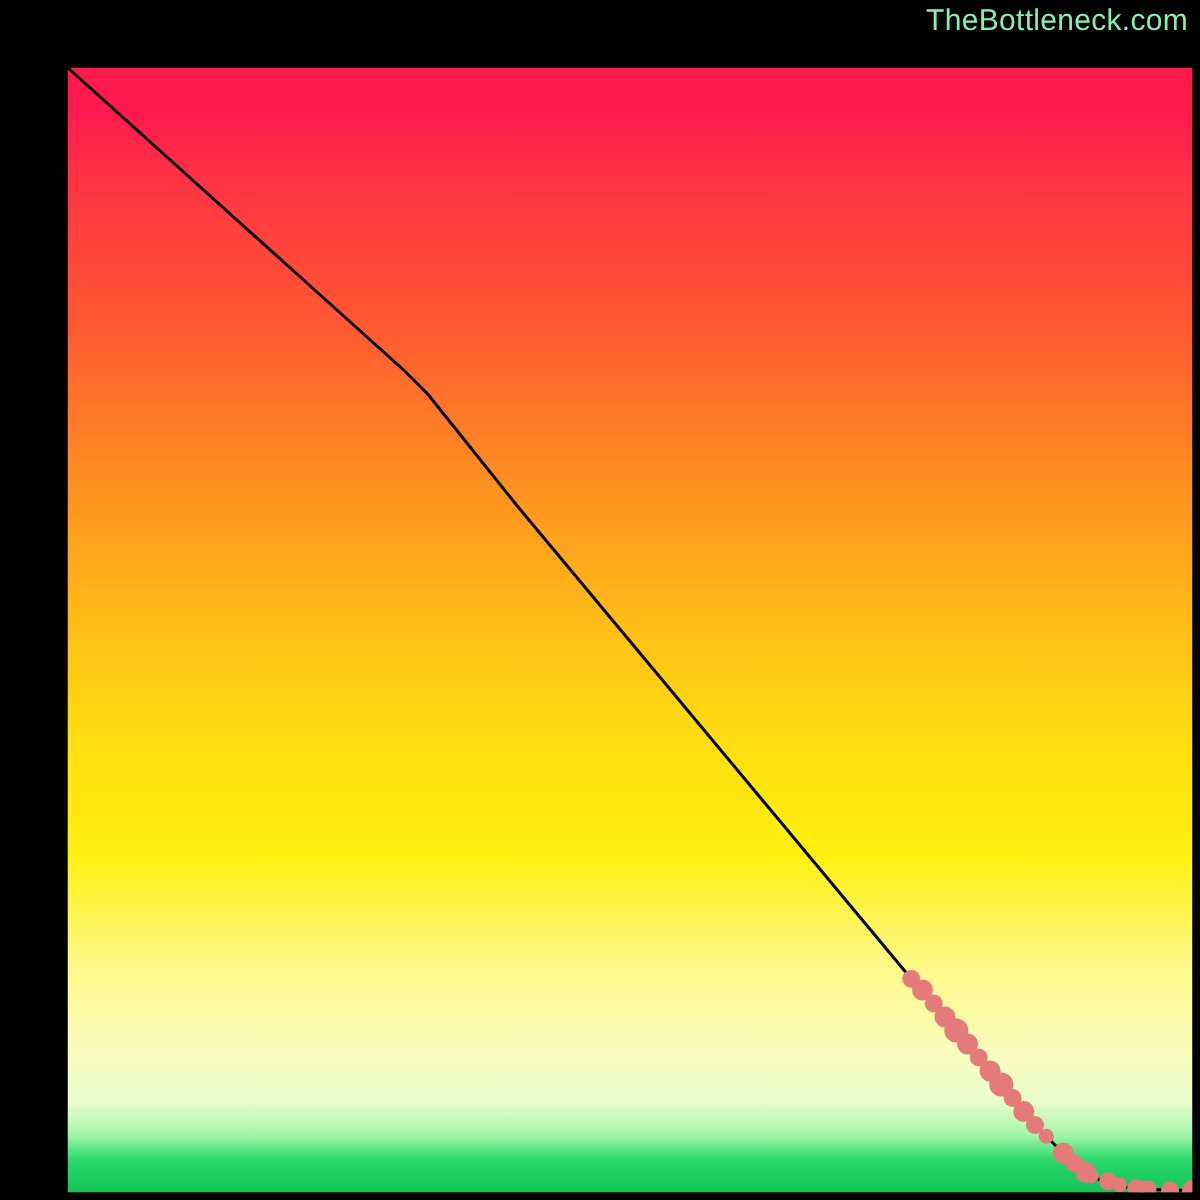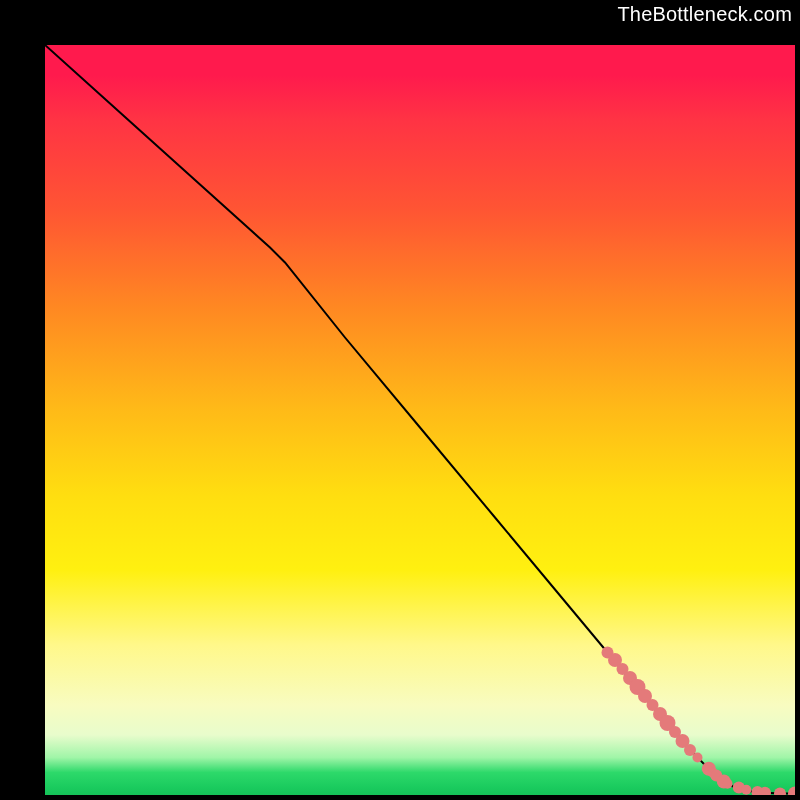--- a/index.html
+++ b/index.html
@@ -44,21 +44,21 @@
       #a0f5a8 95%,
       #2dd96a 97%,
       #1acb5e 99%,
       #15c258 100%
     );
   }
   .watermark {
     position: absolute;
     top: 3px;
     right: 8px;
-    color: #ffffff;
+    color: #86efac;
     font-size: 20px;
     font-weight: 500;
     letter-spacing: 0.2px;
   }
   svg.overlay {
     position: absolute;
     left: 0; top: 0;
     width: 750px;
     height: 750px;
   }

